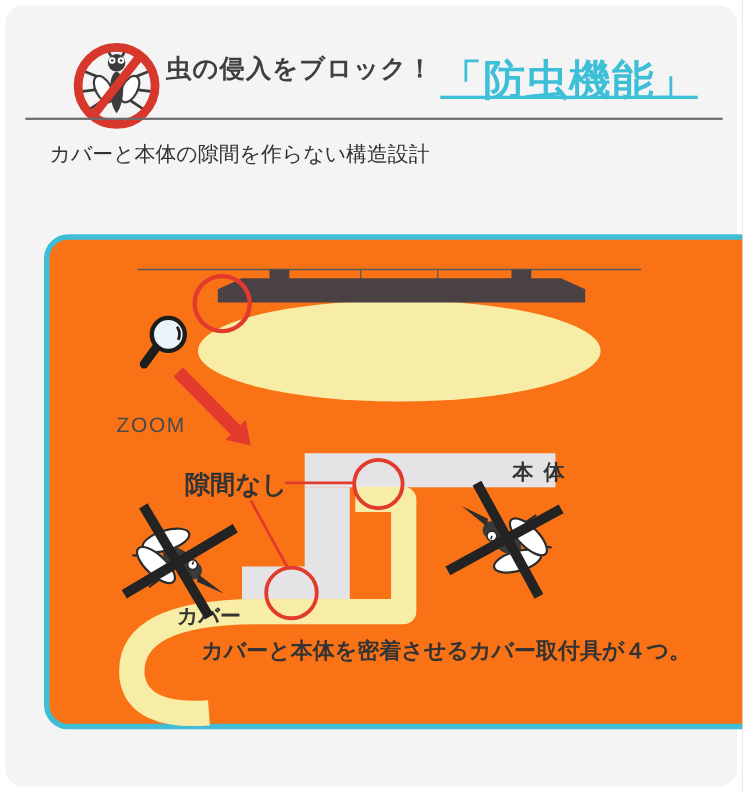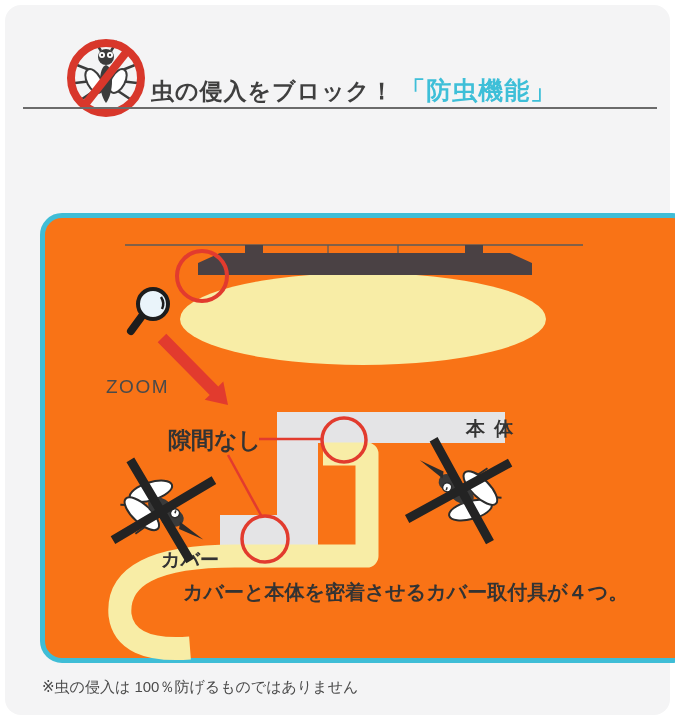--- a/index.html
+++ b/index.html
@@ -5,23 +5,23 @@
   * { margin:0; padding:0; box-sizing:border-box; }
   html,body { width:675px; height:720px; background:#ffffff;
     font-family:"Liberation Sans","DejaVu Sans",sans-serif; }
   .stage { position:relative; width:675px; height:720px; background:#fff; overflow:hidden; }
   .card { position:absolute; left:5px; top:5px; right:5px; bottom:5px;
     background:#f4f4f5; border-radius:16px; }
 
   
   .hdr-icon { position:absolute; left:60px; top:28px; width:82px; height:90px; }
   .hdr-text { position:absolute; left:146px; top:42px; width:500px; height:60px;
-    display:flex; align-items:flex-end; white-space:nowrap; }
+    display:flex; align-items:flex-start; white-space:nowrap; }
   .hdr-lead { font-size:23px; font-weight:600; color:#3f3f3f; letter-spacing:1px; }
-  .hdr-title { font-size:25px; font-weight:800; color:#3ebfd8; letter-spacing:1px; margin-left:6px; }
+  .hdr-title { font-size:38px; font-weight:800; color:#3ebfd8; letter-spacing:1px; margin-left:6px;text-decoration:underline; }
   .divider { position:absolute; left:18px; right:13px; top:102px; height:0;
     border-top:2px solid #6b6b6b; }
 
   
   .desc { position:absolute; left:40px; top:117px; width:600px;
     font-size:19px; font-weight:500; color:#323232; line-height:37px; }
   .desc span { display:block; }
 
   
   .box { position:absolute; left:35px; top:208px; width:654px; height:450px;
@@ -61,20 +61,21 @@
       <line x1="63" y1="17" x2="19" y2="73" stroke="#d8372b" stroke-width="8"></line>
     </svg>
 
     <div class="hdr-text">
       <span class="hdr-lead">虫の侵入をブロック！</span>
       <span class="hdr-title">「防虫機能」</span>
     </div>
     <div class="divider"></div>
 
     <div class="desc">
+      <span>カバーと本体の隙間を作らない構造設計</span>
     </div>
 
     <div class="box">
       <svg class="scene" width="607" height="450" viewBox="0 0 607 450">
         <defs>
           <g id="mosquito">
             <path d="M-8 -6 L-34 -24 M-2 10 L-20 32 M6 8 L28 30 M-16 2 L-42 8" stroke="#2c2c2c" stroke-width="2" fill="none"></path>
             <ellipse cx="-16" cy="-13" rx="22" ry="9" fill="#fff" stroke="#2c2c2c" stroke-width="2" transform="rotate(-32 -16 -13)"></ellipse>
             <ellipse cx="-19" cy="11" rx="22" ry="9" fill="#fff" stroke="#2c2c2c" stroke-width="2" transform="rotate(28 -19 11)"></ellipse>
             <ellipse cx="-2" cy="0" rx="14" ry="9" fill="#3a3a3a" transform="rotate(15 -2 0)"></ellipse>
@@ -123,15 +124,14 @@
 
         <use href="#mosquito" transform="translate(123,295) rotate(15)"></use>
         <use href="#mosquito" transform="translate(419,280) rotate(197)"></use>
       </svg>
 
       <div class="caption">
         <span>カバーと本体を密着させるカバー取付具が４つ。</span>
       </div>
     </div>
 
-    <div class="footnote">※虫の侵入は 100％防げるものではありません</div>
   </div>
 </div>
 
 </body></html>

